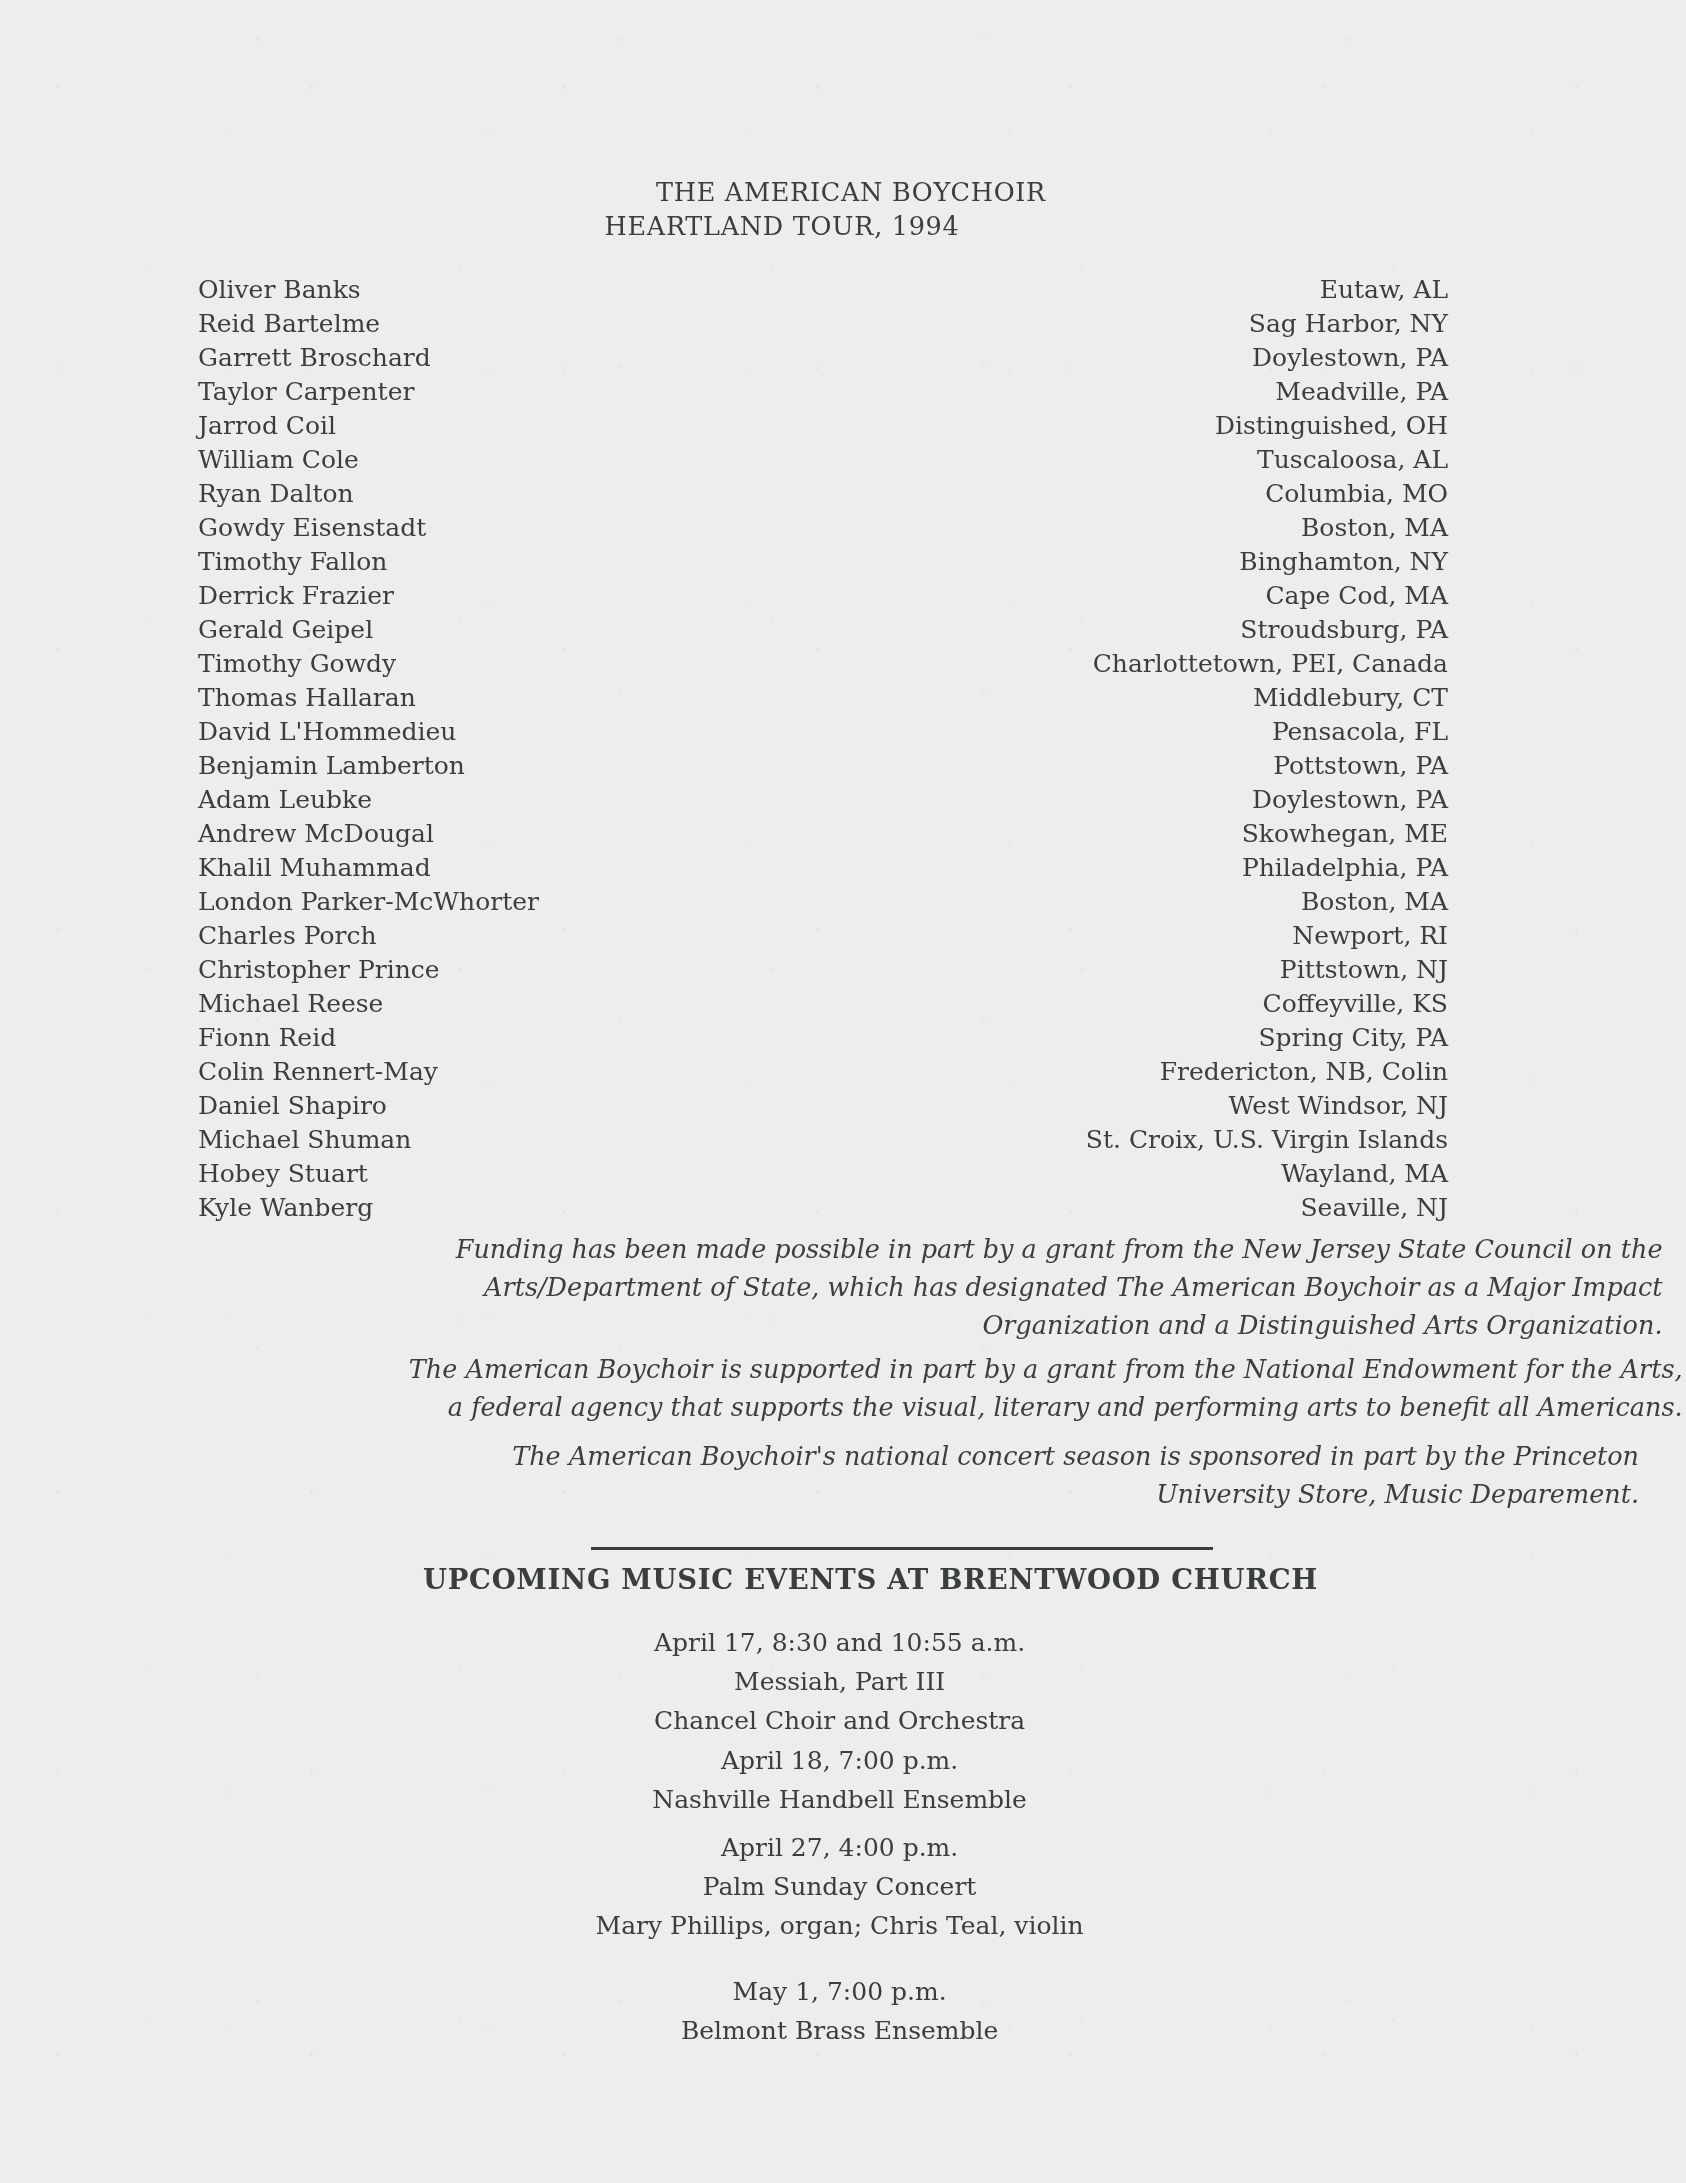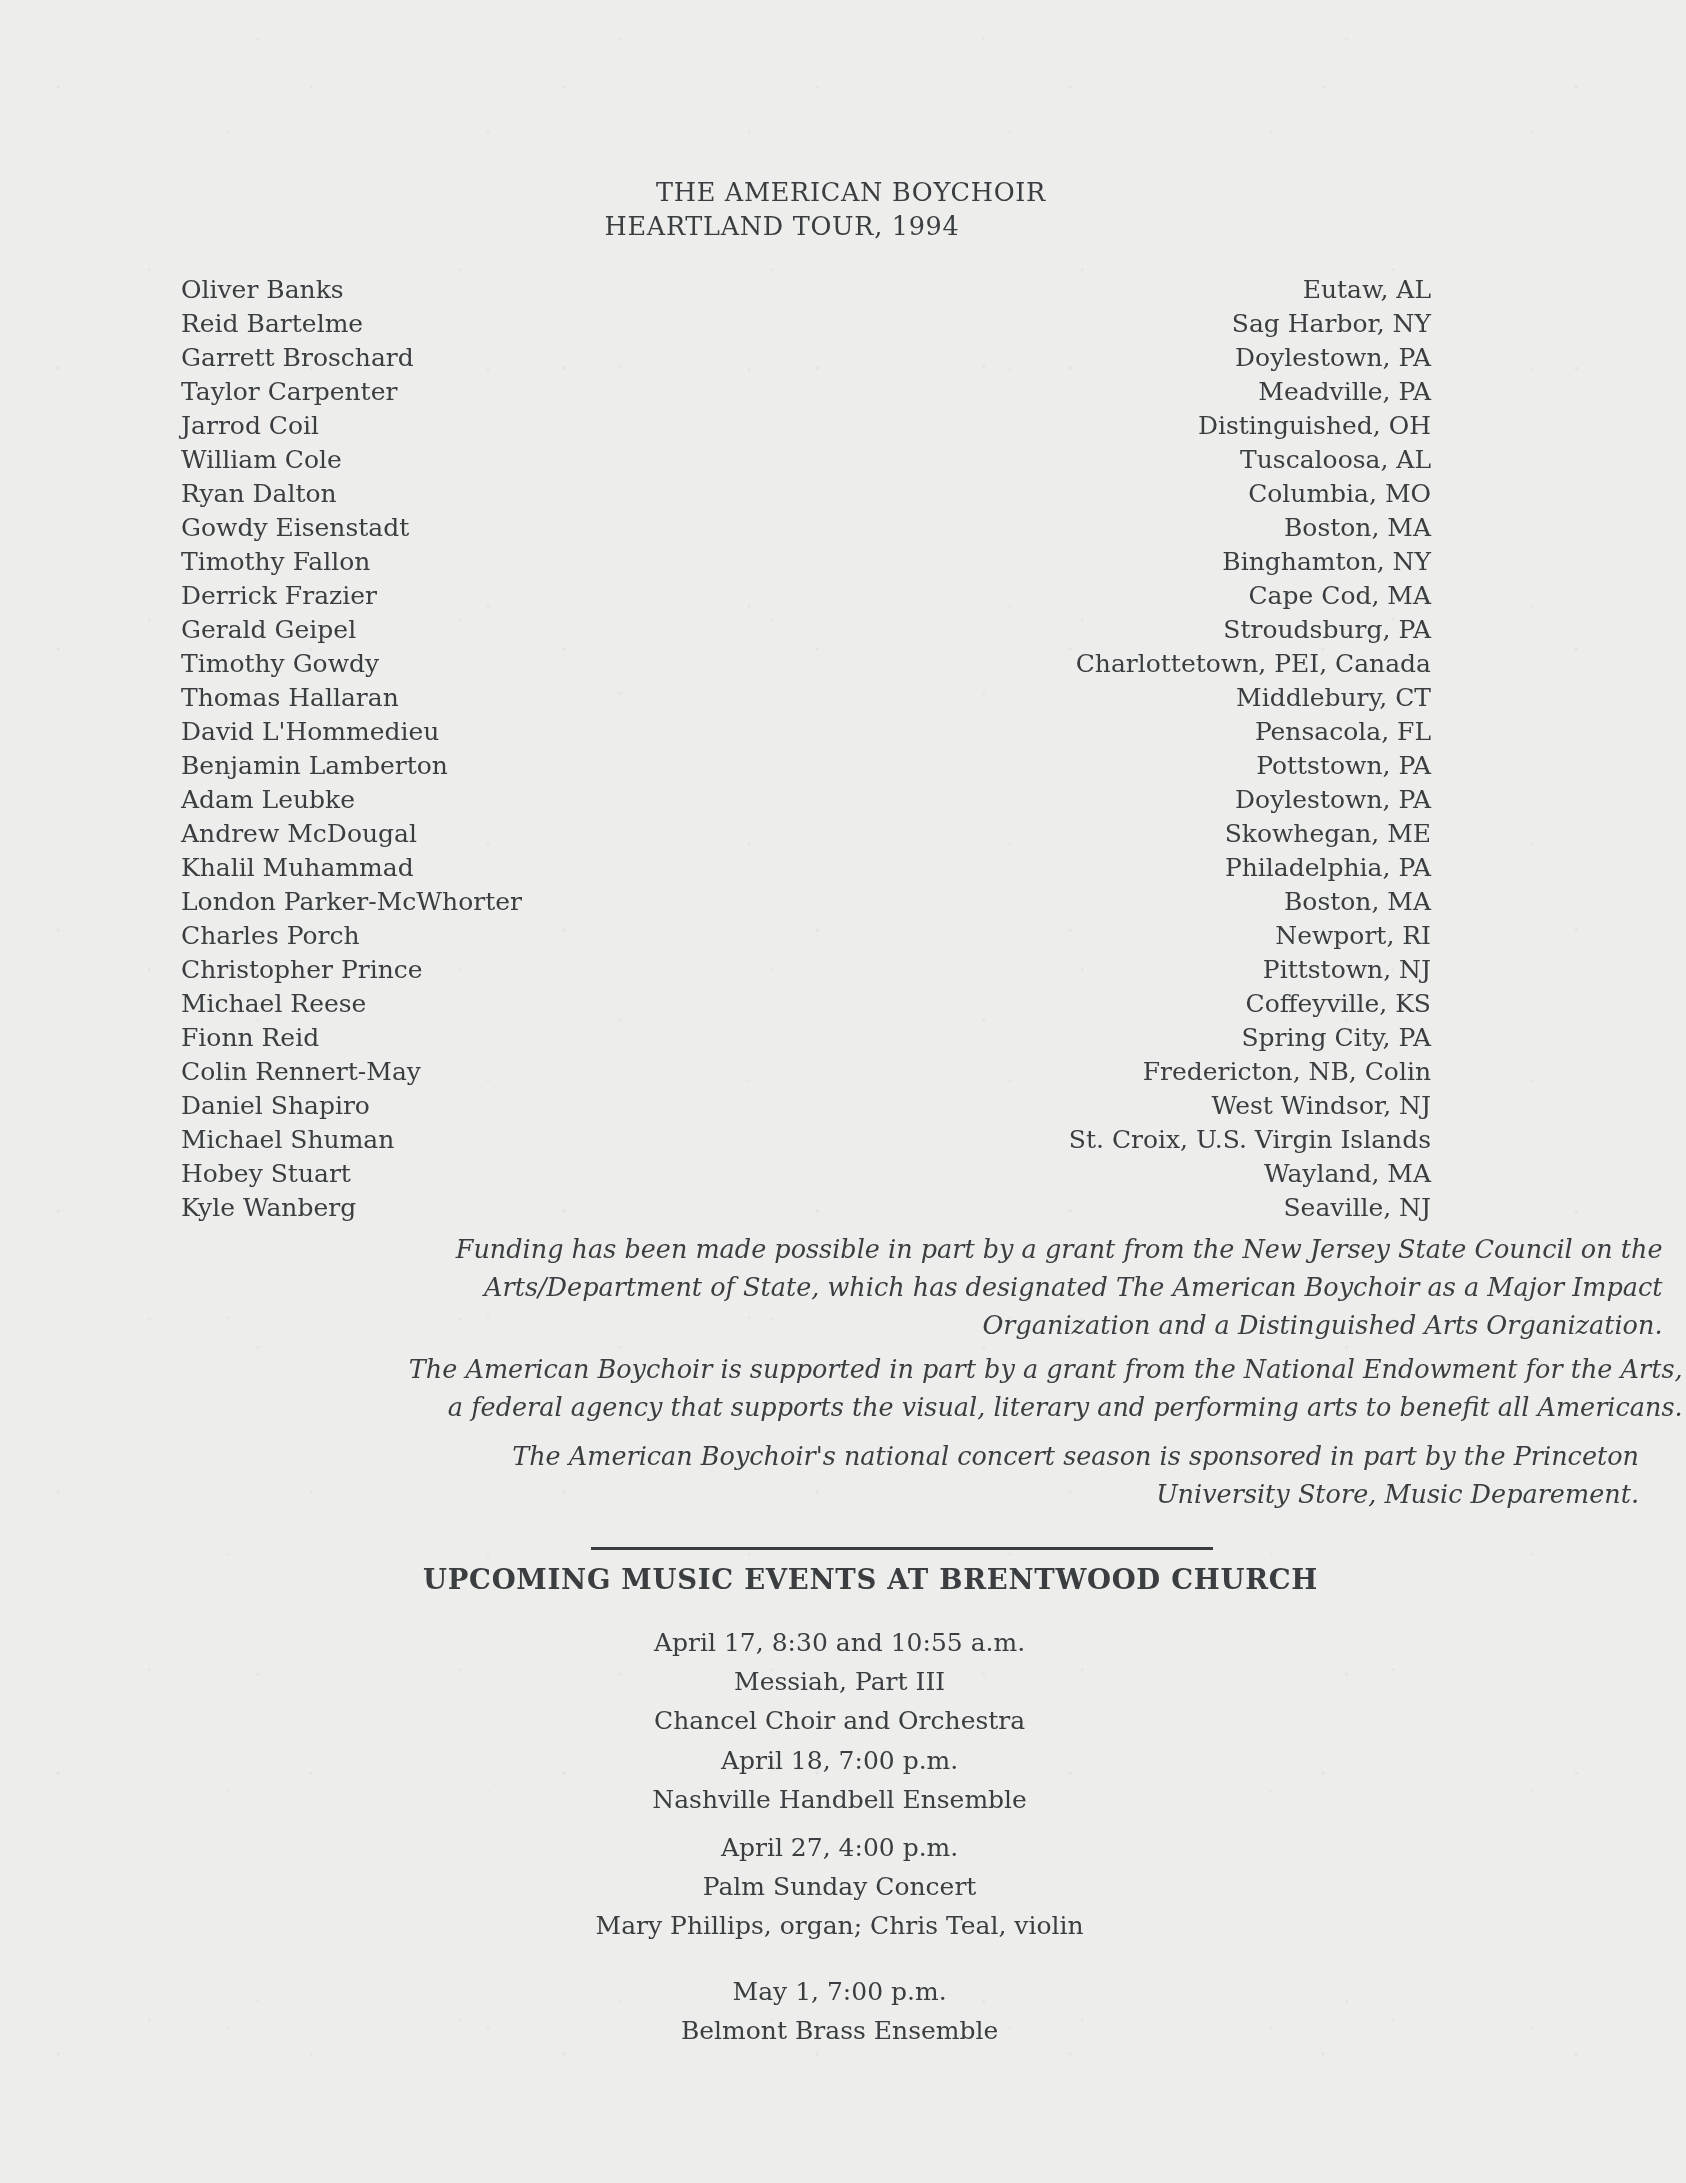--- a/index.html
+++ b/index.html
@@ -27,21 +27,21 @@
   }
 
   .page-title{
     position:absolute;top:175px;left:0;width:1592px;
     text-align:center;font-size:25.5px;line-height:34px;letter-spacing:0.7px;
   }
   .page-title .l1{transform:translateX(55px);}
   .page-title .l2{transform:translateX(-14px);}
 
   .roster{
-    position:absolute;top:275px;left:181px;width:1250px;
+    position:absolute;top:275px;left:198px;width:1250px;
     font-size:25px;
   }
   .roster .row{
     display:flex;justify-content:space-between;align-items:baseline;
     height:34px;
   }
   .roster .ht{text-align:right;}
 
   .funding{
     position:absolute;top:1230px;left:0;width:1686px;

